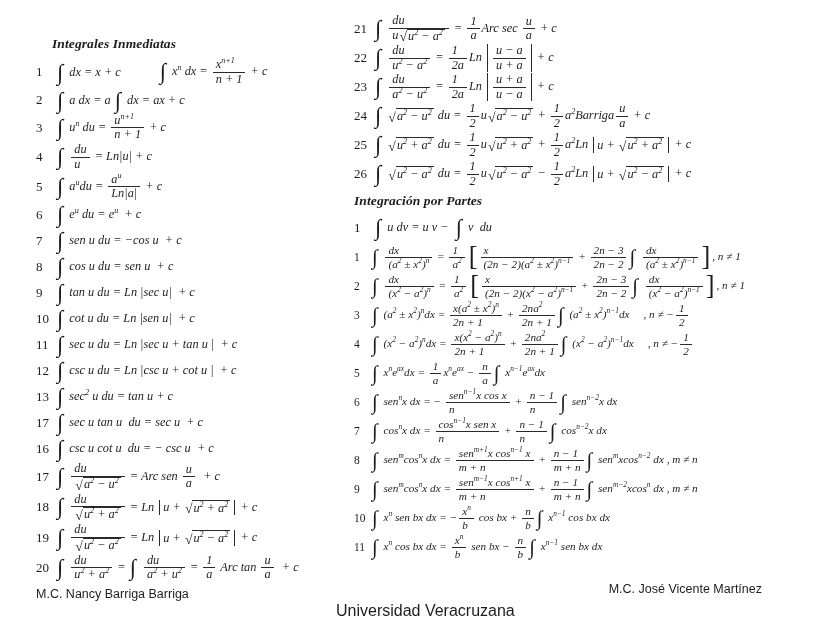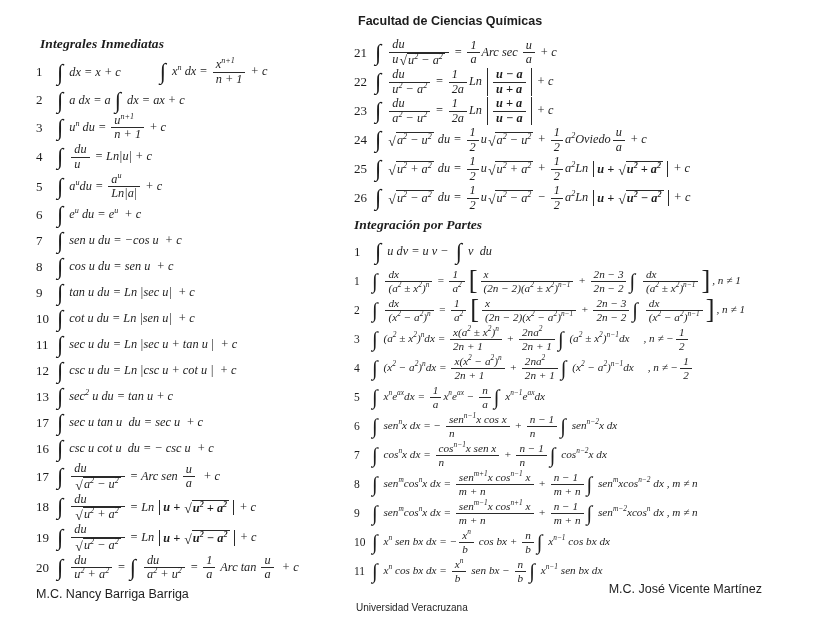--- a/index.html
+++ b/index.html
@@ -10,21 +10,21 @@
   }
   .sans{font-family:"Liberation Sans", sans-serif}
   .page{position:absolute;inset:0}
 
   
   .col-left{position:absolute;left:36px;top:36px;width:306px}
   .col-right{position:absolute;left:354px;top:14px;width:474px}
 
   h2.sec-title{
     font-size:13.5px;font-weight:bold;font-style:italic;
-    margin:0 0 6px 4px;letter-spacing:.1px;
+    margin:0 0 6px 16px;letter-spacing:.1px;
   }
   .col-right h2.sec-title{margin:4px 12px 4px 0}
 
   .doc-header{font-size:12.5px;font-weight:bold;margin:0 0 10px 4px}
 
   
   .row{display:flex;align-items:center}
   .col-left .row{min-height:25px;margin-bottom:1px}
   .rows-2126 .row{min-height:29px}
   .rows-parts .row{min-height:30px}
@@ -59,33 +59,33 @@
 
   
   .sqrt{display:inline-flex;align-items:stretch;vertical-align:middle;margin:0 1px}
   .rad{font-style:normal;display:inline-flex;align-items:flex-end;line-height:.95;font-size:1.12em}
   .sqbody{border-top:1px solid #2a2a2a;padding:0 2px 0 1px;white-space:nowrap}
 
   
   .abs{
     display:inline-flex;align-items:center;vertical-align:middle;
     border-left:1.2px solid #2a2a2a;border-right:1.2px solid #2a2a2a;
-    padding:0 3px;margin:0 2px;font-weight:bold;
+    padding:0 3px;margin:0 2px;
   }
 
   
   .brack{display:inline-flex;align-items:center;vertical-align:middle;margin:0 1px}
   .bb{font-style:normal;font-size:2.35em;line-height:0;font-weight:300;padding:0 1px}
 
   sup{font-size:66%;line-height:0;vertical-align:super;letter-spacing:0}
 
   
   .footer-left{position:absolute;left:36px;top:587px;font-size:12.5px}
   .footer-right{position:absolute;right:66px;top:582px;font-size:12.5px}
-  .footer-center{position:absolute;left:356px;top:602px;font-size:10px}
+  .footer-center{position:absolute;left:336px;top:602px;font-size:16px}
 </style>
 </head>
 <body>
 
 <div class="page">
 
   <div class="col-left">
     <h2 class="sec-title">Integrales Inmediatas</h2>
     <div>
         <div class="row">
@@ -219,21 +219,20 @@
               <span class="den"><span class="t">a</span></span>
             </span><span class="t"> Arc tan </span><span class="frac">
               <span class="num"><span class="t">u</span></span>
               <span class="den"><span class="t">a</span></span>
             </span><span class="t">  + c</span></span>
         </div>
       </div>
   </div>
 
   <div class="col-right">
-    <div class="doc-header sans">Facultad de Ciencias Químicas</div>
     <div class="rows-2126">
         <div class="row">
           <span class="num-label">21</span>
           <span class="math"><span class="int">∫</span><span class="t"> </span><span class="frac">
               <span class="num"><span class="t">du</span></span>
               <span class="den"><span class="t">u</span><span class="sqrt">
                   <span class="rad">√</span>
                   <span class="sqbody"><span class="t">u</span><sup><span class="t">2</span></sup><span class="t"> − a</span><sup><span class="t">2</span></sup></span>
                 </span></span>
             </span><span class="t"> = </span><span class="frac">
@@ -281,21 +280,21 @@
               <span class="sqbody"><span class="t">a</span><sup><span class="t">2</span></sup><span class="t"> − u</span><sup><span class="t">2</span></sup></span>
             </span><span class="t"> du = </span><span class="frac">
               <span class="num"><span class="t">1</span></span>
               <span class="den"><span class="t">2</span></span>
             </span><span class="t">u</span><span class="sqrt">
               <span class="rad">√</span>
               <span class="sqbody"><span class="t">a</span><sup><span class="t">2</span></sup><span class="t"> − u</span><sup><span class="t">2</span></sup></span>
             </span><span class="t"> + </span><span class="frac">
               <span class="num"><span class="t">1</span></span>
               <span class="den"><span class="t">2</span></span>
-            </span><span class="t">a</span><sup><span class="t">2</span></sup><span class="t">Oviedo</span><span class="frac">
+            </span><span class="t">a</span><sup><span class="t">2</span></sup><span class="t">Barriga</span><span class="frac">
               <span class="num"><span class="t">u</span></span>
               <span class="den"><span class="t">a</span></span>
             </span><span class="t"> + c</span></span>
         </div>
         <div class="row">
           <span class="num-label">25</span>
           <span class="math"><span class="int">∫</span><span class="t"> </span><span class="sqrt">
               <span class="rad">√</span>
               <span class="sqbody"><span class="t">u</span><sup><span class="t">2</span></sup><span class="t"> + a</span><sup><span class="t">2</span></sup></span>
             </span><span class="t"> du = </span><span class="frac">

